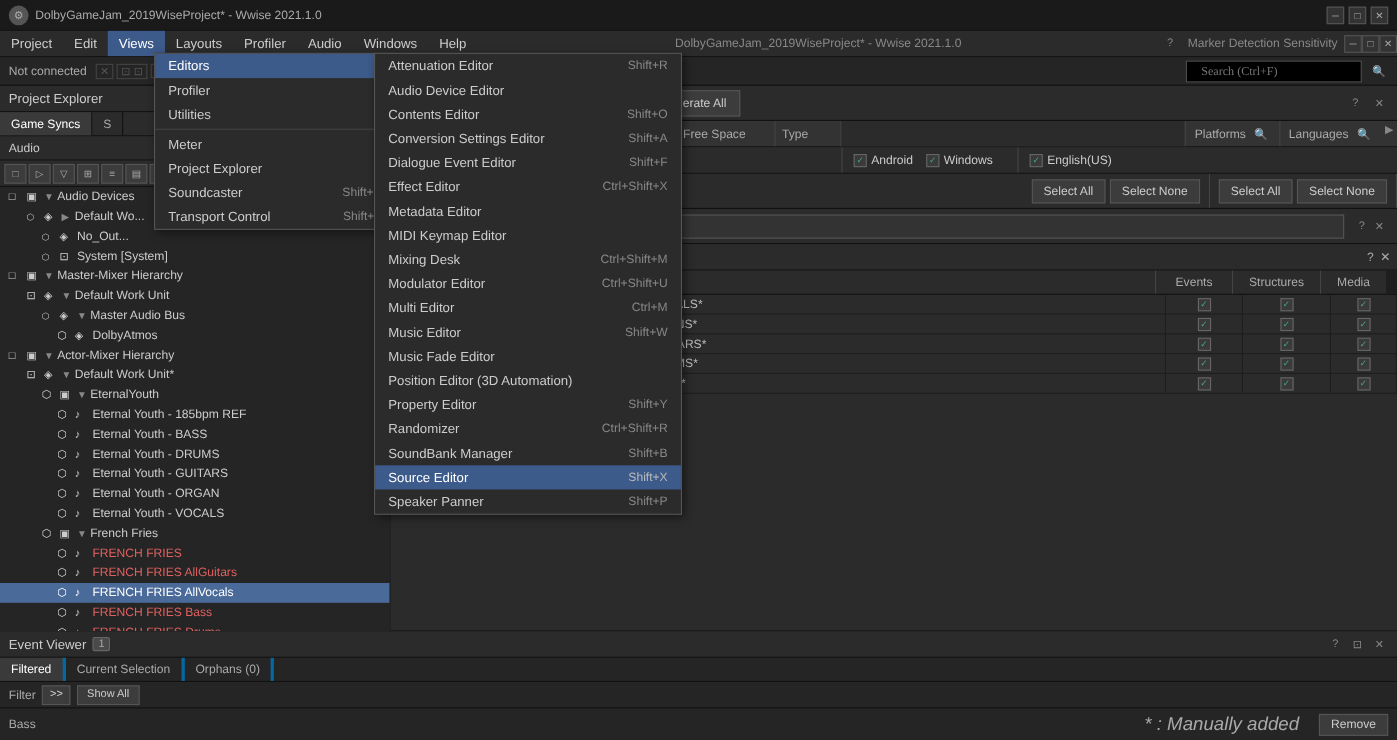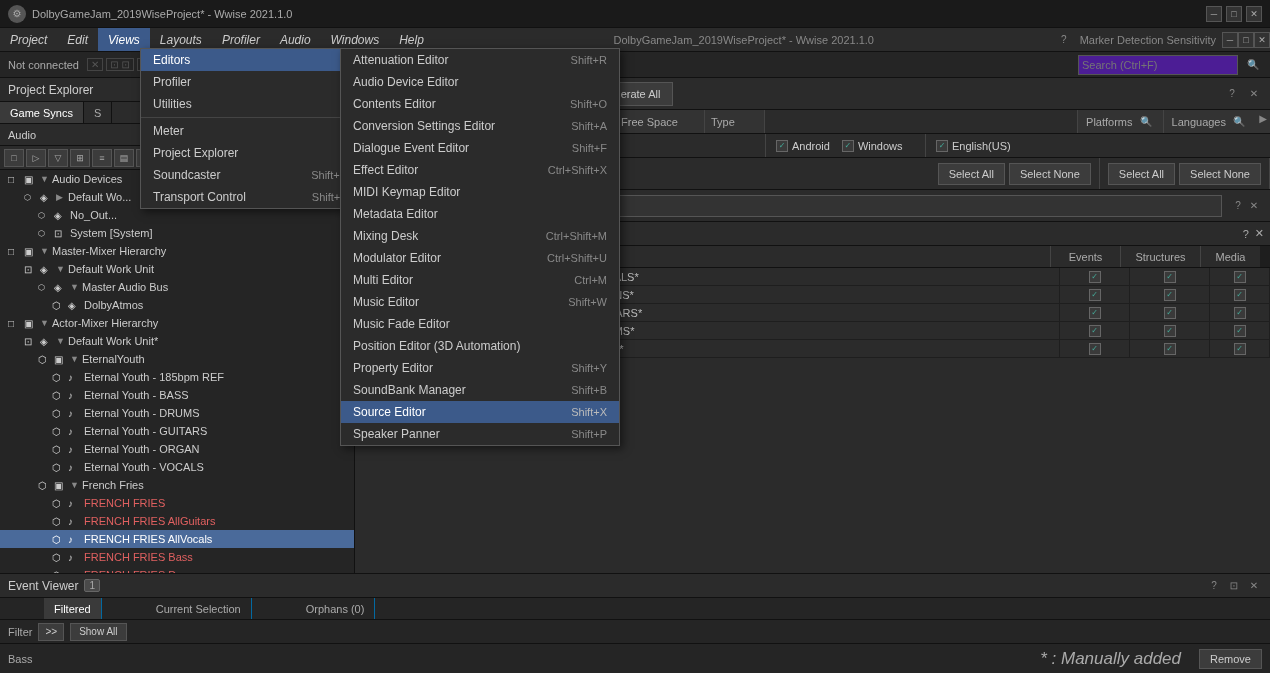--- a/index.html
+++ b/index.html
@@ -40,32 +40,32 @@
       gap: 0;
     }
     .menu-item {
       padding: 0 10px;
       height: 100%;
       display: flex;
       align-items: center;
       cursor: pointer;
       font-size: 12px;
       color: #ccc;
-      font-style: italic;
     }
     .menu-item:hover, .menu-item.active { background: #3c5a8a; color: #fff; }
     .search-box {
       margin-left: auto;
       height: 20px;
-      background: #4c1d95;
+      background: #000000;
       border: 1px solid #555;
       color: #aaa;
       font-size: 11px;
-      padding: 0 3px;
+      padding: 0 13px;
       width: 160px;
+      font-family: Liberation Serif, serif;
     }
 
     
     .main-layout {
       display: flex;
       height: calc(673px - 24px - 24px - 28px - 26px);
       position: relative;
     }
 
     
@@ -288,22 +288,21 @@
       border-bottom: 1px solid #111;
     }
     .bottom-tab {
       padding: 0 10px;
       height: 100%;
       display: flex;
       align-items: center;
       font-size: 11px;
       color: #aaa;
       cursor: pointer;
-      border-right: 1px solid #0369a1;
-      margin-left: 44px;
+      border-right: 3px solid #0369a1;
     }
     .bottom-tab.active { background: #3a3a3a; color: #fff; }
     .filter-row {
       height: 24px;
       display: flex;
       align-items: center;
       padding: 0 8px;
       gap: 6px;
       border-bottom: 1px solid #111;
     }
@@ -884,24 +883,24 @@
     </div>
     <div class="menu-popup-item">
       <span class="menu-popup-item-label">Dialogue Event Editor</span>
       <span class="menu-popup-item-shortcut">Shift+F</span>
     </div>
     <div class="menu-popup-item">
       <span class="menu-popup-item-label">Effect Editor</span>
       <span class="menu-popup-item-shortcut">Ctrl+Shift+X</span>
     </div>
     <div class="menu-popup-item">
+      <span class="menu-popup-item-label">Metadata Editor</span>
+    </div>
+    <div class="menu-popup-item">
       <span class="menu-popup-item-label">MIDI Keymap Editor</span>
-    </div>
-    <div class="menu-popup-item">
-      <span class="menu-popup-item-label">Metadata Editor</span>
     </div>
     <div class="menu-popup-item">
       <span class="menu-popup-item-label">Mixing Desk</span>
       <span class="menu-popup-item-shortcut">Ctrl+Shift+M</span>
     </div>
     <div class="menu-popup-item">
       <span class="menu-popup-item-label">Modulator Editor</span>
       <span class="menu-popup-item-shortcut">Ctrl+Shift+U</span>
     </div>
     <div class="menu-popup-item">
@@ -914,20 +913,24 @@
     </div>
     <div class="menu-popup-item">
       <span class="menu-popup-item-label">Music Fade Editor</span>
     </div>
     <div class="menu-popup-item">
       <span class="menu-popup-item-label">Position Editor (3D Automation)</span>
     </div>
     <div class="menu-popup-item">
       <span class="menu-popup-item-label">Property Editor</span>
       <span class="menu-popup-item-shortcut">Shift+Y</span>
+    </div>
+    <div class="menu-popup-item">
+      <span class="menu-popup-item-label">Randomizer</span>
+      <span class="menu-popup-item-shortcut">Ctrl+Shift+R</span>
     </div>
     <div class="menu-popup-item">
       <span class="menu-popup-item-label">SoundBank Manager</span>
       <span class="menu-popup-item-shortcut">Shift+B</span>
     </div>
     <div class="menu-popup-item highlighted">
       <span class="menu-popup-item-label">Source Editor</span>
       <span class="menu-popup-item-shortcut">Shift+X</span>
     </div>
     <div class="menu-popup-item">

